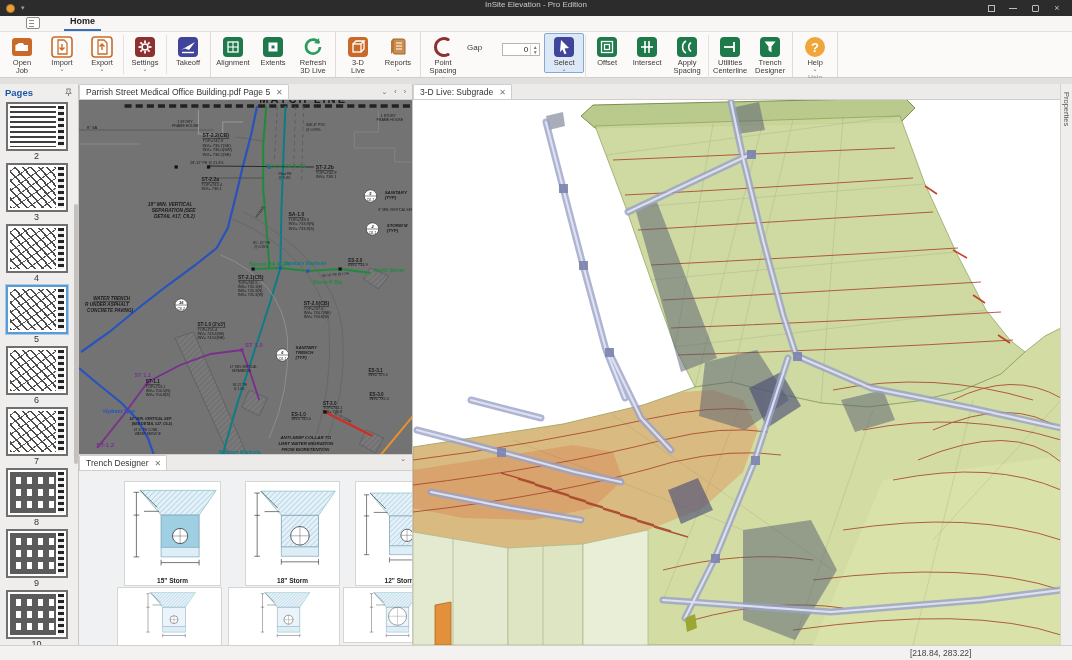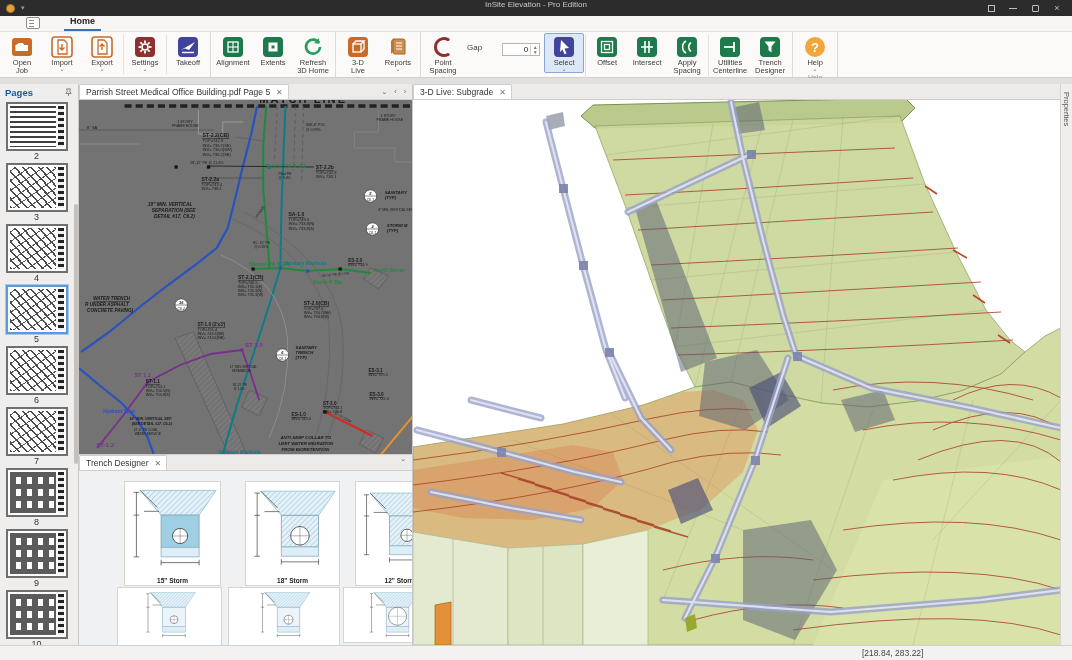--- a/index.html
+++ b/index.html
@@ -89,21 +89,21 @@
     border-left:1px solid #c9c6c3; display:flex; flex-direction:column; }
   .viewport3d { flex:1; background:#fff; overflow:hidden; }
 
   .propstrip { position:absolute; right:0; top:6px; width:12px; bottom:0; background:#f0eeec;
     border-left:1px solid #d5d2cf; }
   .propstab { writing-mode:vertical-rl; font-size:7.5px; color:#555; padding:8px 1px; }
 
   
   .statusbar { height:15px; background:#f4f2f0; border-top:1px solid #d2cfcc;
     font-size:8.5px; color:#444; position:relative; }
-  .coords { position:absolute; left:862px; top:2px; }
+  .coords { position:absolute; left:910px; top:2px; }
   svg text { font-family:"Liberation Sans", sans-serif; }
 </style>
 </head>
 <body>
 
 <div class="titlebar">
   <div class="tb-left">
     <div class="app-dot"></div>
     <div class="qat-chev">▾</div>
   </div>
@@ -236,21 +236,21 @@
       </div>
         <div class="rbtn">
           <span class="ricon">
       <svg width="22" height="22" viewBox="0 0 22 22">
               <path d="M17,7 A7,7 0 1 0 18,11" fill="none" stroke="#2a9d5c" stroke-width="2.6"></path>
               <path d="M17,2 L17.6,7.6 L12,7.2 Z" fill="#2a9d5c"></path>
             </svg>
           </span>
       <div class="rlabel">
             <div>Refresh</div>
-            <div>3D Home</div>
+            <div>3D Live</div>
           </div>
       </div>
       </div>
       <div class="rglabel">View</div>
     </div>
     <div class="rgroup">
       <div class="rbtns">
         <div class="rbtn">
           <span class="ricon">
       <svg width="22" height="22" viewBox="0 0 22 22">

